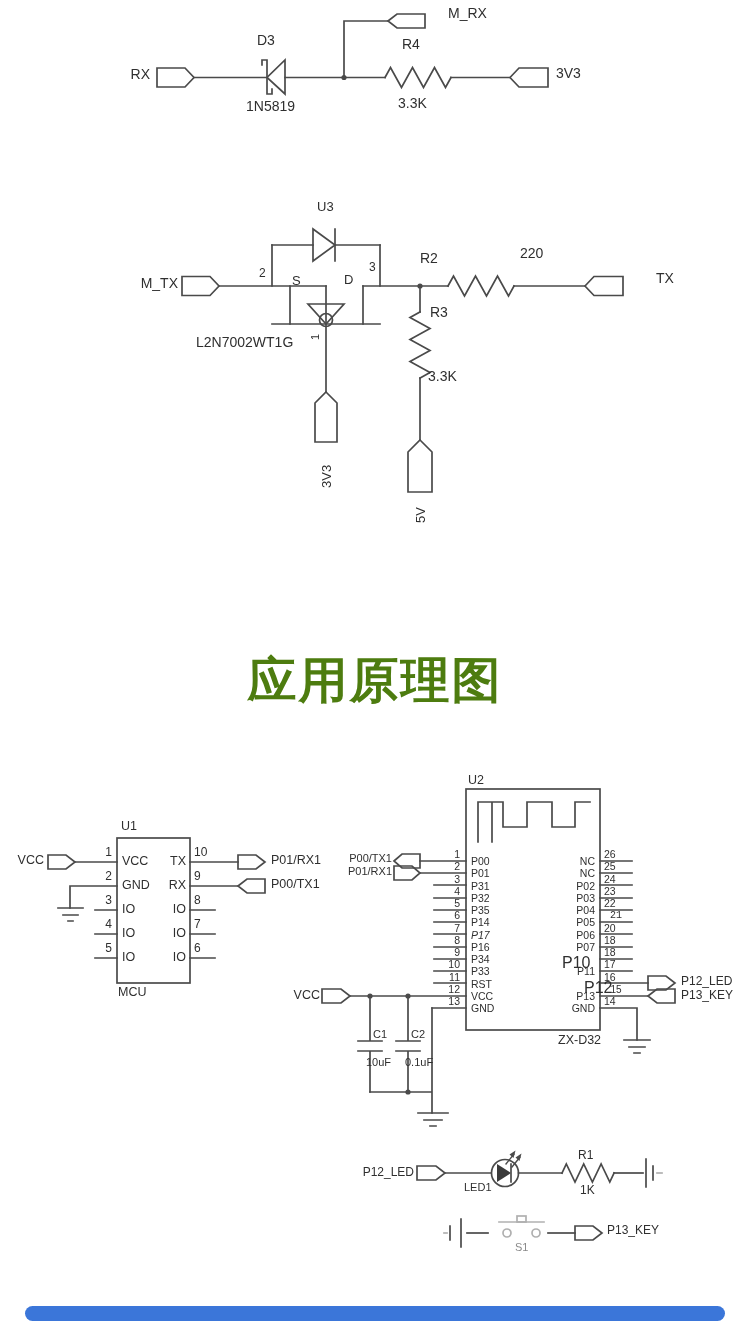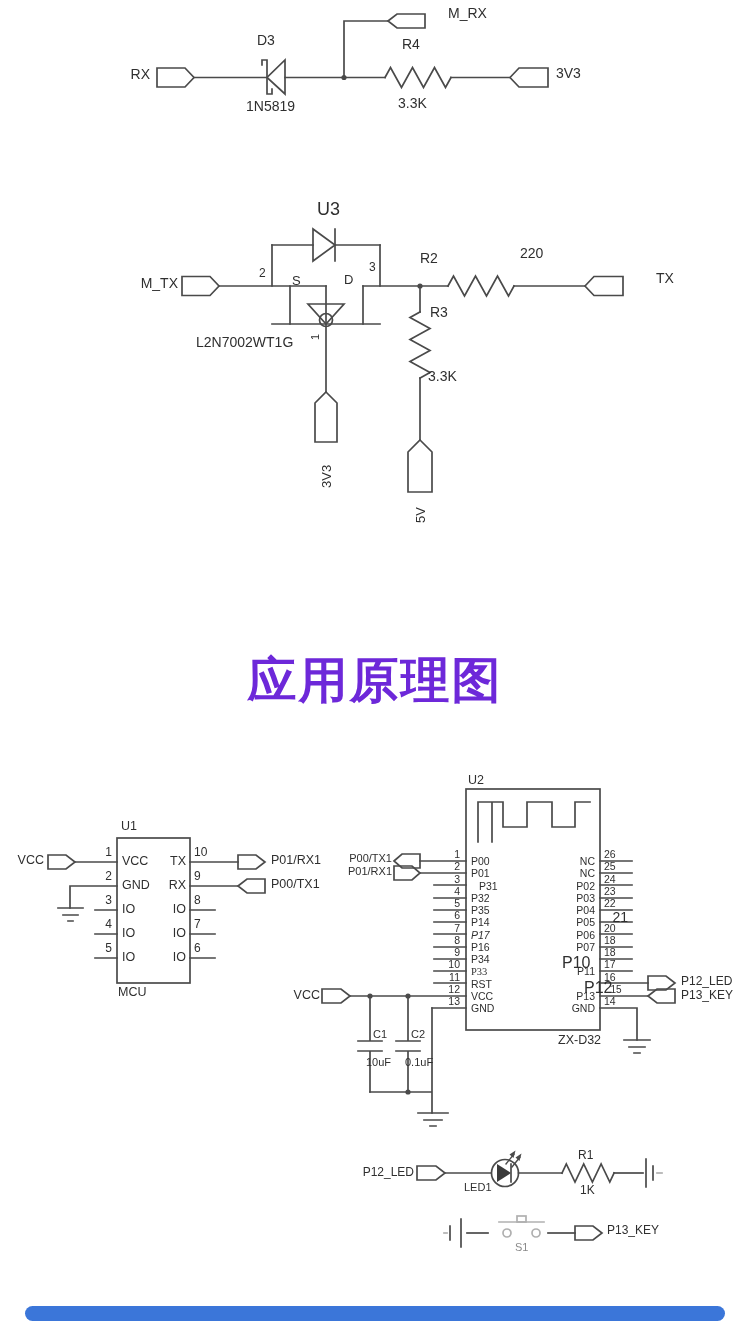--- a/index.html
+++ b/index.html
@@ -145,39 +145,39 @@
   </svg>
 
   <div class="lbl" style="left:118px;top:67px;width:32px;text-align:right;font-size:14px">RX</div>
   <div class="lbl" style="left:448px;top:6px;font-size:14px">M_RX</div>
   <div class="lbl" style="left:257px;top:33px;font-size:14px">D3</div>
   <div class="lbl" style="left:246px;top:99px;font-size:14px">1N5819</div>
   <div class="lbl" style="left:402px;top:37px;font-size:14px">R4</div>
   <div class="lbl" style="left:398px;top:96px;font-size:14px">3.3K</div>
   <div class="lbl" style="left:556px;top:66px;font-size:14px">3V3</div>
 
-  <div class="lbl" style="left:317px;top:200px;font-size:18px">U3</div>
+  <div class="lbl" style="left:317px;top:200px;font-size:13px">U3</div>
   <div class="lbl" style="left:120px;top:276px;width:58px;text-align:right;font-size:14px">M_TX</div>
   <div class="lbl" style="left:259px;top:267px;font-size:12px">2</div>
   <div class="lbl" style="left:292px;top:274px;font-size:13px">S</div>
   <div class="lbl" style="left:344px;top:273px;font-size:13px">D</div>
   <div class="lbl" style="left:369px;top:261px;font-size:12px">3</div>
   <div class="lbl rot" style="left:309px;top:340px;font-size:11px">1</div>
   <div class="lbl" style="left:196px;top:335px;font-size:14px">L2N7002WT1G</div>
   <div class="lbl" style="left:420px;top:251px;font-size:14px">R2</div>
   <div class="lbl" style="left:520px;top:246px;font-size:14px">220</div>
   <div class="lbl" style="left:656px;top:271px;font-size:14px">TX</div>
   <div class="lbl" style="left:430px;top:305px;font-size:14px">R3</div>
   <div class="lbl" style="left:428px;top:369px;font-size:14px">3.3K</div>
   <div class="lbl rot" style="left:320px;top:488px;font-size:13px">3V3</div>
   <div class="lbl rot" style="left:414px;top:523px;font-size:13px">5V</div>
 
   <div class="note-block blue" style="color: rgb(42, 97, 200);">
   </div>
-  <div class="title-block blue" style="color: #6d28d9;">应用原理图</div>
+  <div class="title-block blue" style="color: #4d7c0f;">应用原理图</div>
 
   <div class="lbl" style="left:121px;top:820px;font-size:12.5px">U1</div>
   <div class="lbl" style="left:118px;top:986px;font-size:12.5px">MCU</div>
   <div class="lbl" style="left:10px;top:854px;width:34px;text-align:right;font-size:12.5px">VCC</div>
   <div class="lbl" style="left:271px;top:854px;font-size:12.5px">P01/RX1</div>
   <div class="lbl" style="left:271px;top:878px;font-size:12.5px">P00/TX1</div>
 
   <div class="lbl" style="left:468px;top:774px;font-size:12.5px">U2</div>
   <div class="lbl" style="left:558px;top:1034px;font-size:12.5px">ZX-D32</div>
   <div class="lbl" style="left:330px;top:852px;width:62px;text-align:right;font-size:11px">P00/TX1</div>
@@ -217,54 +217,54 @@
     <div class="lbl" style="left: 158px; top: 903px; width: 28px; text-align: right; font-size: 12.5px;">IO</div>
     <div class="lbl" style="left: 194px; top: 894px; width: 24px; text-align: left; font-size: 12px;">8</div>
     <div class="lbl" style="left: 158px; top: 927px; width: 28px; text-align: right; font-size: 12.5px;">IO</div>
     <div class="lbl" style="left: 194px; top: 918px; width: 24px; text-align: left; font-size: 12px;">7</div>
     <div class="lbl" style="left: 158px; top: 951px; width: 28px; text-align: right; font-size: 12.5px;">IO</div>
     <div class="lbl" style="left: 194px; top: 942px; width: 24px; text-align: left; font-size: 12px;">6</div>
     <div class="lbl" style="left: 471px; top: 856px; text-align: left; font-size: 10.5px;">P00</div>
     <div class="lbl" style="left: 436px; top: 849px; width: 24px; text-align: right; font-size: 10.5px;">1</div>
     <div class="lbl" style="left: 471px; top: 868.25px; text-align: left; font-size: 10.5px;">P01</div>
     <div class="lbl" style="left: 436px; top: 861.25px; width: 24px; text-align: right; font-size: 10.5px;">2</div>
-    <div class="lbl" style="left: 471px; top: 880.5px; text-align: left; font-size: 10.5px; margin-left: 8px;">P31</div>
+    <div class="lbl" style="left: 471px; top: 880.5px; text-align: left; font-size: 10.5px;">P31</div>
     <div class="lbl" style="left: 436px; top: 873.5px; width: 24px; text-align: right; font-size: 10.5px;">3</div>
     <div class="lbl" style="left: 471px; top: 892.75px; text-align: left; font-size: 10.5px;">P32</div>
     <div class="lbl" style="left: 436px; top: 885.75px; width: 24px; text-align: right; font-size: 10.5px;">4</div>
     <div class="lbl" style="left: 471px; top: 905px; text-align: left; font-size: 10.5px;">P35</div>
     <div class="lbl" style="left: 436px; top: 898px; width: 24px; text-align: right; font-size: 10.5px;">5</div>
     <div class="lbl" style="left: 471px; top: 917.25px; text-align: left; font-size: 10.5px;">P14</div>
     <div class="lbl" style="left: 436px; top: 910.25px; width: 24px; text-align: right; font-size: 10.5px;">6</div>
     <div class="lbl" style="left: 471px; top: 929.5px; text-align: left; font-size: 10.5px; font-style: italic;">P17</div>
     <div class="lbl" style="left: 436px; top: 922.5px; width: 24px; text-align: right; font-size: 10.5px;">7</div>
     <div class="lbl" style="left: 471px; top: 941.75px; text-align: left; font-size: 10.5px;">P16</div>
     <div class="lbl" style="left: 436px; top: 934.75px; width: 24px; text-align: right; font-size: 10.5px;">8</div>
     <div class="lbl" style="left: 471px; top: 954px; text-align: right; font-size: 10.5px;">P34</div>
     <div class="lbl" style="left: 436px; top: 947px; width: 24px; text-align: right; font-size: 10.5px;">9</div>
-    <div class="lbl" style="left: 471px; top: 966.25px; text-align: left; font-size: 10.5px; font-family: Liberation Serif, serif;">P33</div>
+    <div class="lbl" style="left: 471px; top: 966.25px; text-align: left; font-size: 10.5px;">P33</div>
     <div class="lbl" style="left: 436px; top: 959.25px; width: 24px; text-align: right; font-size: 10.5px;">10</div>
     <div class="lbl" style="left: 471px; top: 978.5px; text-align: left; font-size: 10.5px;">RST</div>
     <div class="lbl" style="left: 436px; top: 971.5px; width: 24px; text-align: right; font-size: 10.5px;">11</div>
     <div class="lbl" style="left: 471px; top: 990.75px; text-align: left; font-size: 10.5px;">VCC</div>
     <div class="lbl" style="left: 436px; top: 983.75px; width: 24px; text-align: right; font-size: 10.5px;">12</div>
     <div class="lbl" style="left: 471px; top: 1003px; text-align: left; font-size: 10.5px;">GND</div>
     <div class="lbl" style="left: 436px; top: 996px; width: 24px; text-align: right; font-size: 10.5px;">13</div>
     <div class="lbl" style="left: 562px; top: 856px; width: 33px; text-align: right; font-size: 10.5px;">NC</div>
     <div class="lbl" style="left: 604px; top: 849px; width: 24px; text-align: left; font-size: 10.5px;">26</div>
     <div class="lbl" style="left: 562px; top: 868.25px; width: 33px; text-align: right; font-size: 10.5px;">NC</div>
     <div class="lbl" style="left: 604px; top: 861.25px; width: 24px; text-align: left; font-size: 10.5px;">25</div>
     <div class="lbl" style="left: 562px; top: 880.5px; width: 33px; text-align: right; font-size: 10.5px;">P02</div>
     <div class="lbl" style="left: 604px; top: 873.5px; width: 24px; text-align: left; font-size: 10.5px;">24</div>
     <div class="lbl" style="left: 562px; top: 892.75px; width: 33px; text-align: right; font-size: 10.5px;">P03</div>
     <div class="lbl" style="left: 604px; top: 885.75px; width: 24px; text-align: left; font-size: 10.5px;">23</div>
     <div class="lbl" style="left: 562px; top: 905px; width: 33px; text-align: right; font-size: 10.5px;">P04</div>
     <div class="lbl" style="left: 604px; top: 898px; width: 24px; text-align: left; font-size: 10.5px;">22</div>
     <div class="lbl" style="left: 562px; top: 917.25px; width: 33px; text-align: right; font-size: 10.5px;">P05</div>
-    <div class="lbl" style="left: 604px; top: 910.25px; width: 24px; text-align: right; font-size: 14px;">21</div>
+    <div class="lbl" style="left: 604px; top: 910.25px; width: 24px; text-align: center; font-size: 10px; font-family: Liberation Mono, monospace;">21</div>
     <div class="lbl" style="left: 562px; top: 929.5px; width: 33px; text-align: right; font-size: 10.5px;">P06</div>
     <div class="lbl" style="left: 604px; top: 922.5px; width: 24px; text-align: left; font-size: 10.5px;">20</div>
     <div class="lbl" style="left: 562px; top: 941.75px; width: 33px; text-align: right; font-size: 10.5px;">P07</div>
     <div class="lbl" style="left: 604px; top: 934.75px; width: 24px; text-align: left; font-size: 10.5px;">18</div>
     <div class="lbl" style="left: 562px; top: 954px; width: 33px; text-align: left; font-size: 16px;">P10</div>
     <div class="lbl" style="left: 604px; top: 947px; width: 24px; text-align: left; font-size: 10.5px;">18</div>
     <div class="lbl" style="left: 562px; top: 966.25px; width: 33px; text-align: right; font-size: 10.5px;">P11</div>
     <div class="lbl" style="left: 604px; top: 959.25px; width: 24px; text-align: left; font-size: 10.5px;">17</div>
     <div class="lbl" style="left: 584px; top: 978.5px; width: 33px; text-align: left; font-size: 16px;">P12</div>
     <div class="lbl" style="left: 604px; top: 971.5px; width: 24px; text-align: left; font-size: 10.5px;">16</div>

